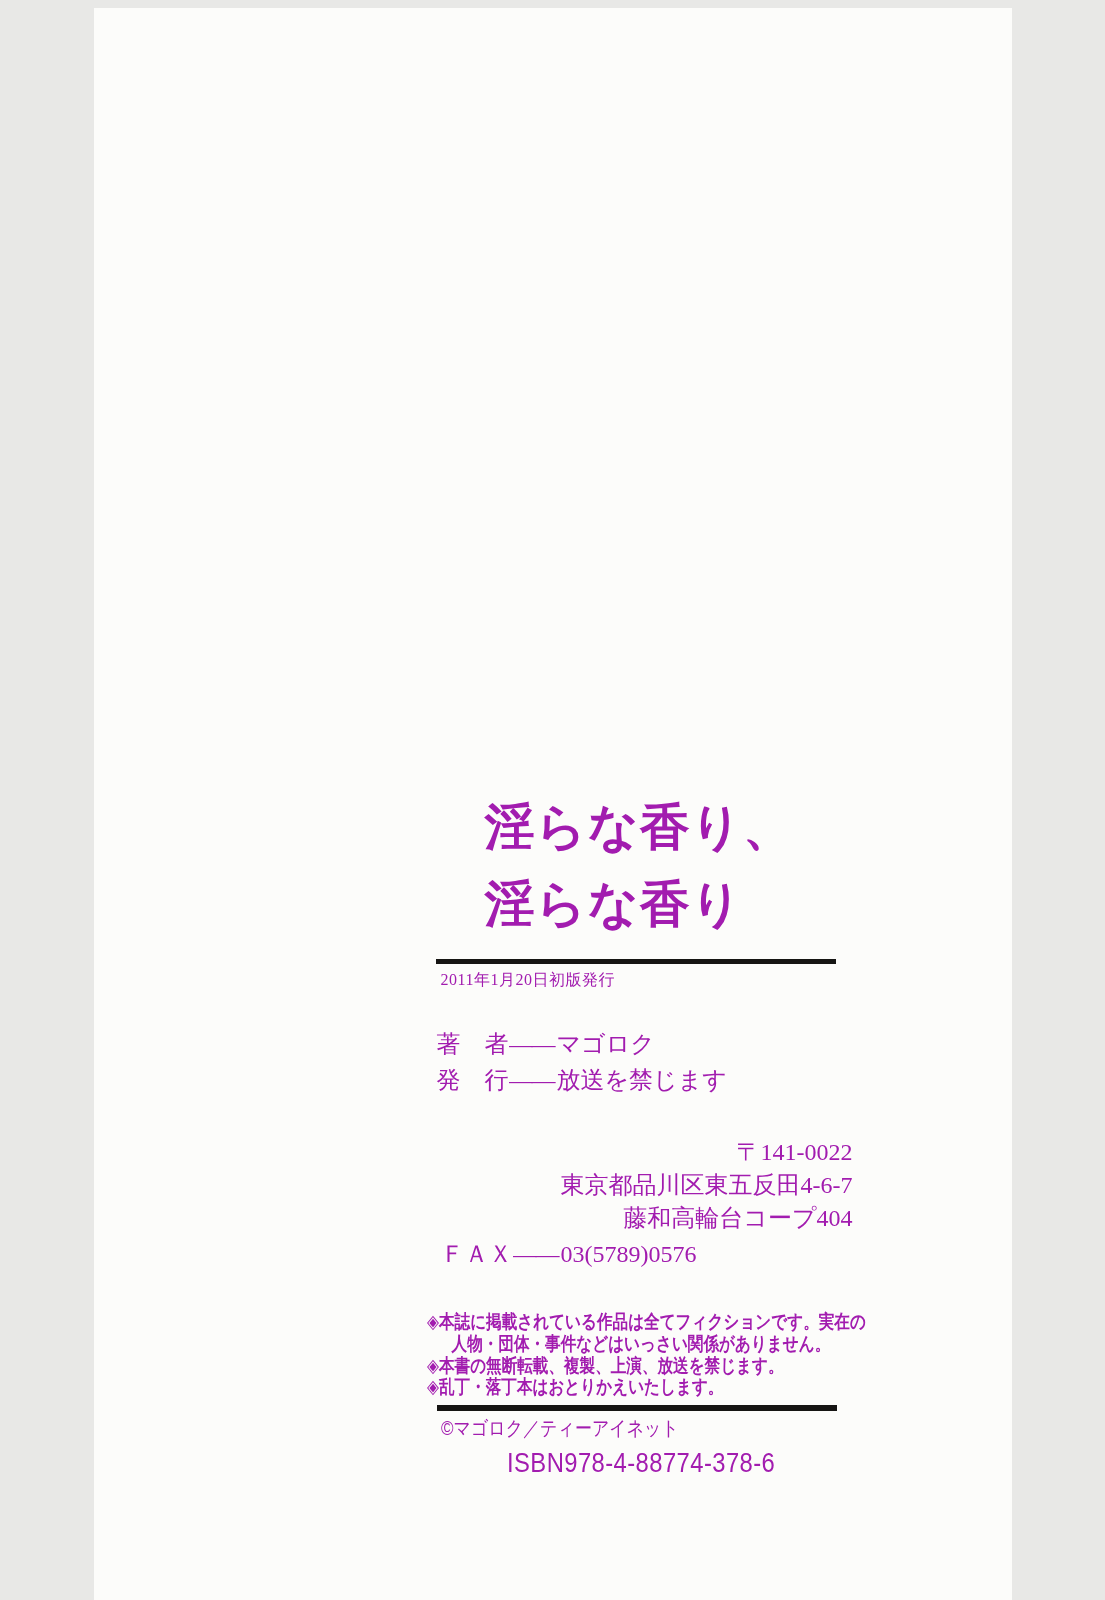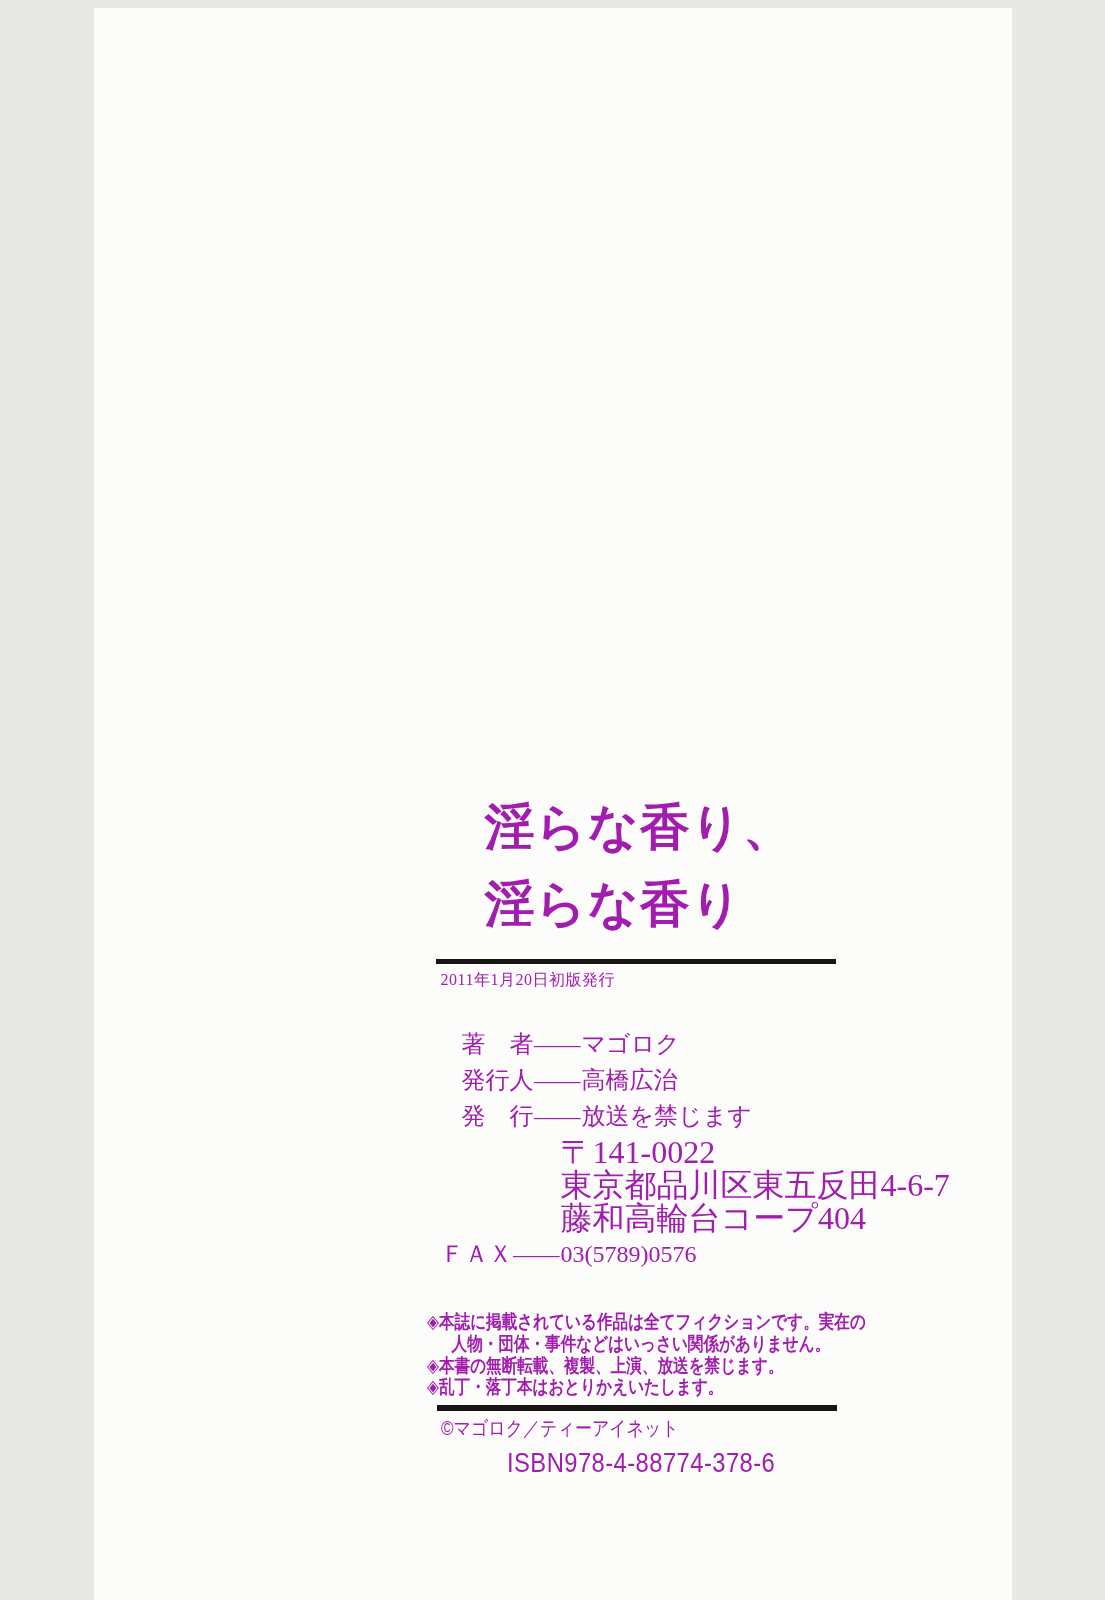--- a/index.html
+++ b/index.html
@@ -44,21 +44,21 @@
     line-height: 32px;
     letter-spacing: 0.5px;
     white-space: nowrap;
   }
   
   .rows {
     position: absolute;
     font-size: 24px;
     white-space: nowrap;
   }
-  .credits  { left: 368px; top: 1018px; line-height: 36px; }
+  .credits  { left: 343px; top: 1018px; line-height: 36px; }
   .contacts { left: 347px; top: 1230px; line-height: 33px; }
   .lbl {
     display: inline-block;
     width: 72px;
     text-align: justify;
     text-align-last: justify;
     vertical-align: top;
   }
   .dash {
     display: inline-block;
@@ -66,23 +66,24 @@
     letter-spacing: -1px;
     overflow: hidden;
     vertical-align: top;
   }
   .val { vertical-align: top; }
   
   .address {
     position: absolute;
     left: 467px;
     top: 1128px;
-    font-size: 32px;
+    font-size: 24px;
     line-height: 33px;
     white-space: nowrap;
+    text-align: right;
   }
   
   .notices {
     position: absolute;
     left: 333px;
     top: 1303px;
     font-size: 19px;
     font-weight: 700;
     line-height: 21.8px;
     white-space: nowrap;
@@ -124,21 +125,20 @@
     <div>淫らな香り、</div>
     <div>淫らな香り</div>
   </div>
 
   <div class="rule rule-top"></div>
 
   <div class="date">2011年1月20日初版発行</div>
 
   <div class="rows credits">
     <div><span class="lbl">著　者</span><span class="dash">——</span><span class="val">マゴロク</span></div>
-    <div><span class="lbl">発行人</span><span class="dash">——</span><span class="val">高橋広治</span></div>
     <div><span class="lbl">発　行</span><span class="dash">——</span><span class="val">放送を禁じます</span></div>
   </div>
 
   <div class="address">
     <div>〒141-0022</div>
     <div>東京都品川区東五反田4-6-7</div>
     <div>藤和高輪台コープ404</div>
   </div>
 
   <div class="rows contacts">

